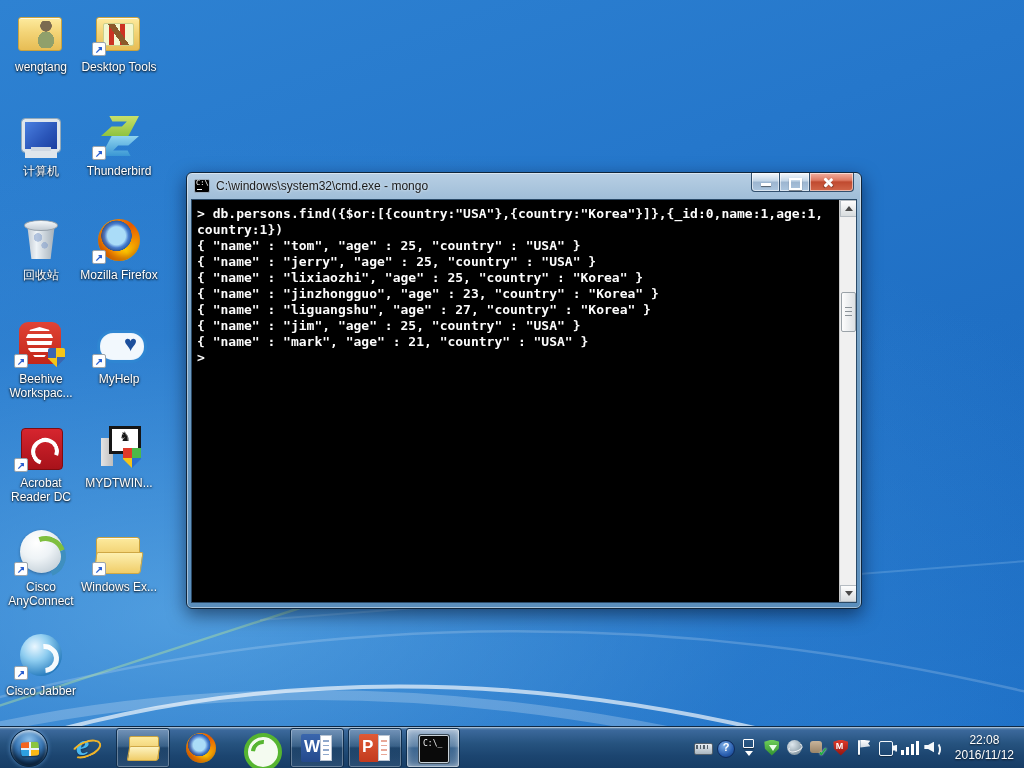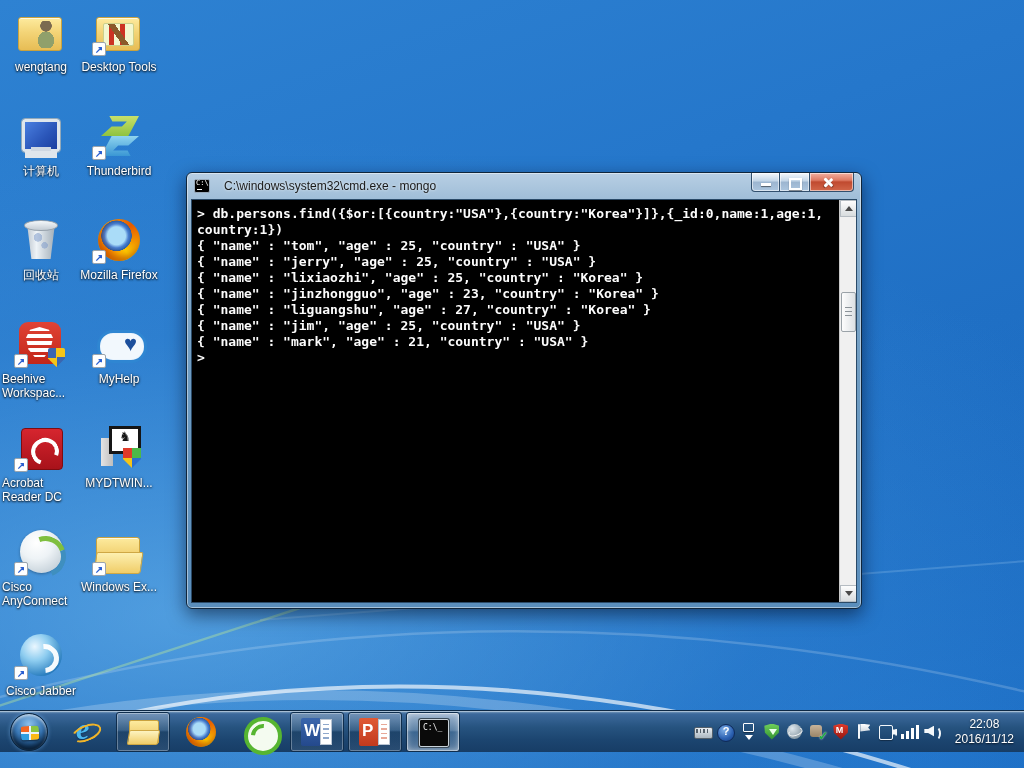--- a/index.html
+++ b/index.html
@@ -16,21 +16,21 @@
   .wall-arcs { position:absolute; left:0; top:0; width:1024px; height:768px; pointer-events:none; }
 
   
   .icons {
     position:absolute; left:2px; top:6px;
     display:grid; grid-template-rows:repeat(7,104px); grid-auto-flow:column; grid-auto-columns:78px;
   }
   .dicon { width:78px; display:flex; flex-direction:column; align-items:center; cursor:pointer; }
   .glyph-wrap { position:relative; width:52px; height:52px; flex:none; }
   .dlabel {
-    margin-top:2px; max-width:78px; color:#fff; font-size:12px; line-height:14px;
+    margin-top:2px; max-width:78px; text-align:center; color:#fff; font-size:12px; line-height:14px;
     text-shadow:0 1px 2px rgba(0,0,0,.85), 0 0 3px rgba(0,0,0,.6);
     word-break:break-word;
   }
   .shortcut-badge {
     position:absolute; left:-1px; bottom:2px; width:14px; height:14px; background:#fff;
     border:1px solid #9aa4ad; border-radius:2px; display:flex; align-items:center; justify-content:center;
     font-size:10px; font-weight:bold; color:#2a5fd0;
   }
   .shortcut-badge::after { content:"\2197"; }
 
@@ -208,21 +208,21 @@
     background:conic-gradient(#4db848 0 90deg, #2a6fd0 90deg 180deg, #f5c518 180deg 270deg, #e03a2a 270deg);
   }
 
   
   .win {
     position:absolute; left:186px; top:172px; width:676px; height:437px;
     border:1px solid #10263c; border-radius:6px;
     background:linear-gradient(180deg, #b8cfe4 0%, #8fb2d0 10%, #6f9cc2 45%, #5a8ebc 100%);
     box-shadow:0 0 0 1px rgba(255,255,255,.45) inset, 0 6px 18px rgba(0,10,30,.55);
   }
-  .titlebar { position:relative; height:26px; display:flex; align-items:center; padding-left:7px;gap:8px; }
+  .titlebar { position:relative; height:26px; display:flex; align-items:center; padding-left:7px; }
   .cmdico {
     width:16px; height:14px; background:#000; border:1px solid #9ab; border-radius:2px; flex:none;
     position:relative;
   }
   .cmdico::before { content:"C:\\"; position:absolute; left:1px; top:0px; color:#fff; font-size:7px; line-height:7px; font-family:"DejaVu Sans Mono", monospace; }
   .cmdico::after { content:""; position:absolute; left:2px; bottom:2px; width:5px; height:1.5px; background:#fff; }
   .title { margin-left:6px; font-size:12px; color:#1a1a1a; text-shadow:0 0 3px rgba(255,255,255,.8); white-space:nowrap; }
   .controls { position:absolute; right:7px; top:0px; display:flex; }
   .wb {
     width:29px; height:19px; border:1px solid #32506e; border-top:none; position:relative; cursor:pointer;
@@ -268,21 +268,21 @@
     position:absolute; left:1px; top:92px; width:15px; height:40px; cursor:grab;
     background:linear-gradient(90deg,#fdfdfd,#dde1e4); border:1px solid #9aa2a8; border-radius:2px;
   }
   .sthumb::after {
     content:""; position:absolute; left:3px; right:3px; top:14px; height:11px;
     background:repeating-linear-gradient(180deg, #8a9298 0 1.5px, rgba(0,0,0,0) 1.5px 4px);
   }
 
   
   .taskbar {
-    position:absolute; left:0; right:0; bottom:16px; height:42px; display:flex; align-items:center;
+    position:absolute; left:0; right:0; bottom:0; height:42px; display:flex; align-items:center;
     background:linear-gradient(180deg, #86a7c4 0%, #3c699c 7%, #26537f 40%, #1c4570 70%, #173d66 100%);
     border-top:1px solid #0d2844; box-shadow:inset 0 1px 0 rgba(255,255,255,.35);
     z-index:50;
   }
   .startorb {
     width:38px; height:38px; margin:0 8px 0 10px; border-radius:50%; position:relative; cursor:pointer; flex:none;
     background:radial-gradient(circle at 50% 28%, #8cc0ea 0%, #3a79b8 45%, #15406e 72%, #0a2440 100%);
     border:1px solid #09233c;
     box-shadow:inset 0 2px 3px rgba(255,255,255,.65), inset 0 -4px 6px rgba(0,0,0,.5), 0 0 4px rgba(120,180,240,.6);
   }

